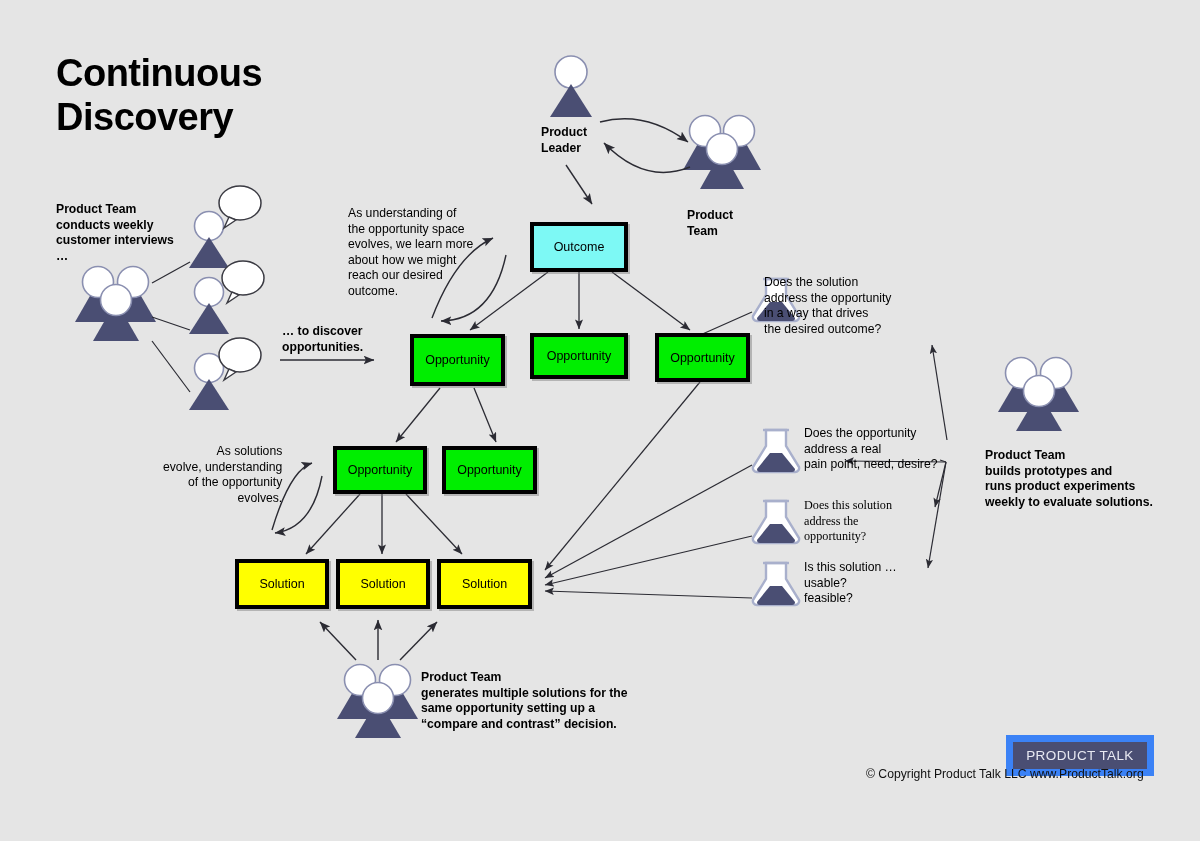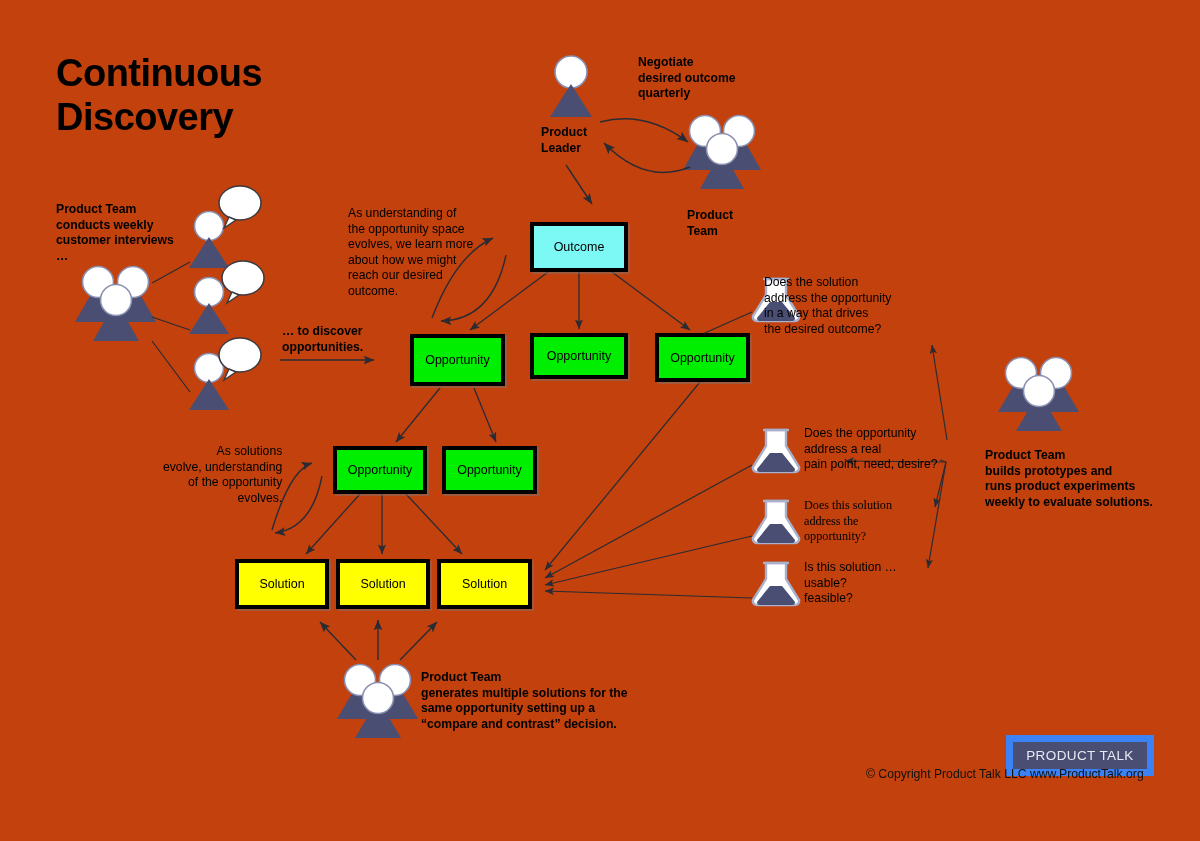--- a/index.html
+++ b/index.html
@@ -8,21 +8,21 @@
     background: #ffffff;
   }
   body {
     font-family: "Liberation Sans", sans-serif;
     color: #000000;
   }
   #canvas {
     position: relative;
     width: 1200px;
     height: 841px;
-    background: #c2410c;
+    background: #e5e5e5;
     overflow: hidden;
   }
   .abs { position: absolute; }
 
   
   #title {
     left: 56px;
     top: 52px;
     font-size: 38px;
     font-weight: bold;
@@ -274,23 +274,20 @@
   </div>
   <div class="abs node solution" style="left:437px; top:559px; width:95px; height:50px;">
     <span>Solution</span>
   </div>
 
   <div class="abs label-bold" style="left:541px; top:125px;">Product
 Leader</div>
   <div class="abs label-bold" style="left:687px; top:208px;">Product
 Team</div>
 
-  <div class="abs note bold" style="left:638px; top:55px;">Negotiate
-desired outcome
-quarterly</div>
 
   <div class="abs note bold" style="left:56px; top:202px;">Product Team
 conducts weekly
 customer interviews
 …</div>
 
   <div class="abs note bold" style="left:282px; top:324px;">… to discover
 opportunities.</div>
 
   <div class="abs note" style="left:348px; top:206px;">As understanding of

